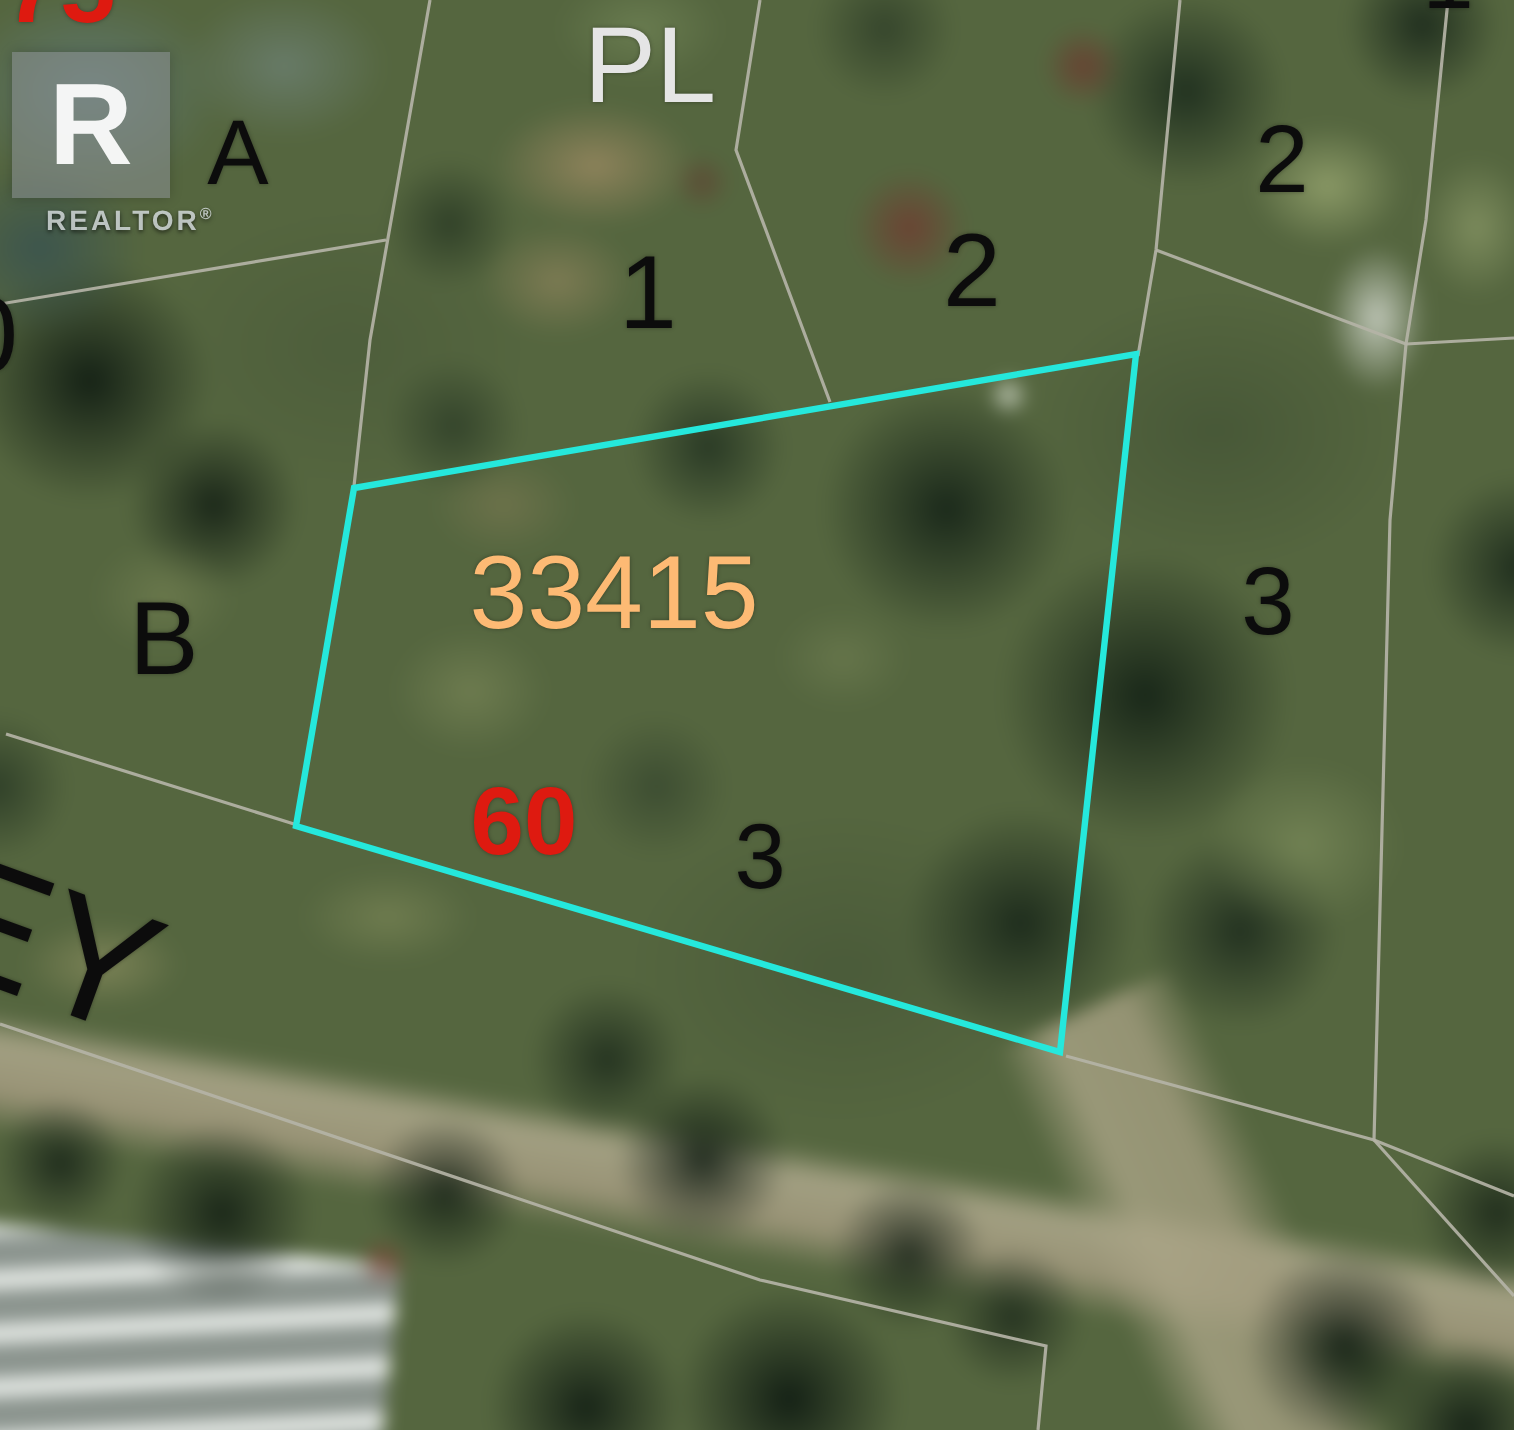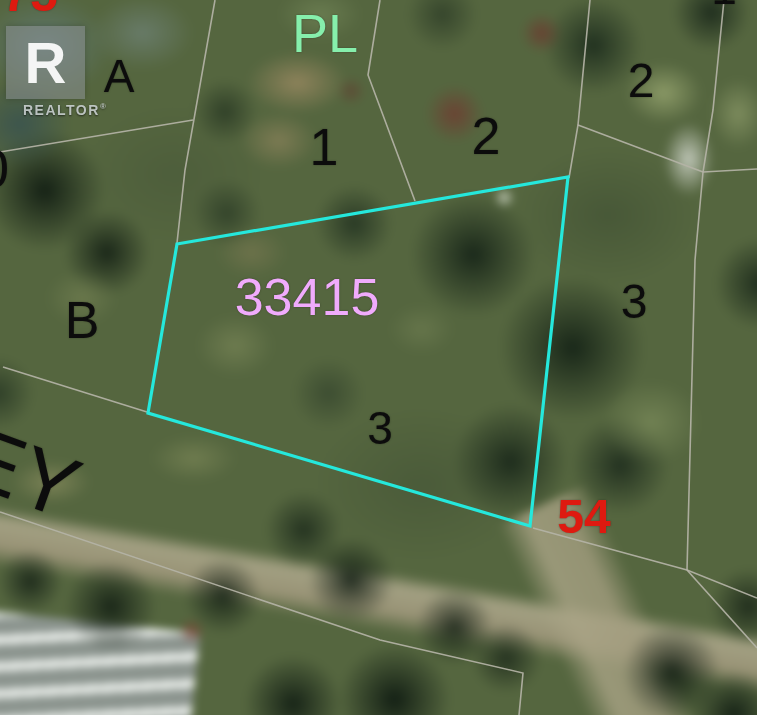--- a/index.html
+++ b/index.html
@@ -119,34 +119,34 @@
       <polyline points="724,0 713,110 703,172 695,260 687,570" fill="none" stroke="#b4b3a6" stroke-width="1.6" opacity="0.92"></polyline>
       <polyline points="703,172 757,169" fill="none" stroke="#b4b3a6" stroke-width="1.6" opacity="0.92"></polyline>
       <polyline points="3,367 147,412" fill="none" stroke="#b4b3a6" stroke-width="1.6" opacity="0.92"></polyline>
       <polyline points="533,528 687,570 757,598" fill="none" stroke="#b4b3a6" stroke-width="1.6" opacity="0.92"></polyline>
       <polyline points="0,512 380,640 523,673 519,715" fill="none" stroke="#b4b3a6" stroke-width="1.6" opacity="0.92"></polyline>
       <polyline points="687,570 757,648" fill="none" stroke="#b4b3a6" stroke-width="1.6" opacity="0.92"></polyline>
       <polygon points="177,244 568,177 530,526 148,413" fill="none" stroke="#25e8dc" stroke-width="3.2" stroke-linejoin="miter"></polygon>
     </svg>
 
   <div class="labels">
-      <div class="map-label black" style="left: 307px; top: 297px; font-size: 52px; color: #f0abfc; transform: translate(-50%, -50%);">33415</div>
-      <div class="map-label black" style="left: 325px; top: 33px; font-size: 54px; color: #86efac; transform: translate(-50%, -50%);">PL</div>
+      <div class="map-label black" style="left: 307px; top: 297px; font-size: 52px; color: #fdba74; transform: translate(-50%, -50%);">33415</div>
+      <div class="map-label black" style="left: 325px; top: 33px; font-size: 54px; color: #e5e5e5; transform: translate(-50%, -50%);">PL</div>
       <div class="map-label black" style="left: 324px; top: 147px; font-size: 52px; color: rgb(12, 12, 12); transform: translate(-50%, -50%);">1</div>
       <div class="map-label black" style="left: 486px; top: 136px; font-size: 52px; color: rgb(12, 12, 12); transform: translate(-50%, -50%);">2</div>
       <div class="map-label black" style="left: 641px; top: 81px; font-size: 48px; color: rgb(12, 12, 12); transform: translate(-50%, -50%);">2</div>
       <div class="map-label black" style="left: 634px; top: 302px; font-size: 48px; color: rgb(12, 12, 12); transform: translate(-50%, -50%);">3</div>
       <div class="map-label black" style="left: 380px; top: 428px; font-size: 46px; color: rgb(12, 12, 12); transform: translate(-50%, -50%);">3</div>
       <div class="map-label black" style="left: 119px; top: 76px; font-size: 46px; color: rgb(12, 12, 12); transform: translate(-50%, -50%);">A</div>
       <div class="map-label black" style="left: 82px; top: 320px; font-size: 52px; color: rgb(12, 12, 12); transform: translate(-50%, -50%);">B</div>
       <div class="map-label black" style="left: 22px; top: 472px; font-size: 86px; color: rgb(12, 12, 12); transform: translate(-50%, -50%) rotate(20deg);">EY</div>
       <div class="map-label black" style="left: -6px; top: 168px; font-size: 54px; color: rgb(12, 12, 12); transform: translate(-50%, -50%);">0</div>
       <div class="map-label black" style="left: 724px; top: -12px; font-size: 46px; color: rgb(12, 12, 12); transform: translate(-50%, -50%);">1</div>
       <div class="map-label red" style="left: 30px; top: -6px; font-size: 50px; color: rgb(222, 26, 16); transform: translate(-50%, -50%);">75</div>
-      <div class="map-label red" style="left: 584px; top: 517px; font-size: 48px; color: rgb(222, 26, 16); transform: translate(-50%, -50%);">54</div>
+      <div class="map-label red" style="left: 262px; top: 412px; font-size: 48px; color: rgb(222, 26, 16); transform: translate(-50%, -50%);">60</div>
     </div>
 
   <div class="wm">
     <div class="wm-box">
       <span class="wm-r">R</span>
     </div>
     <div class="wm-text"><span>REALTOR</span><span class="wm-reg">®</span></div>
   </div>
 
 </div>

